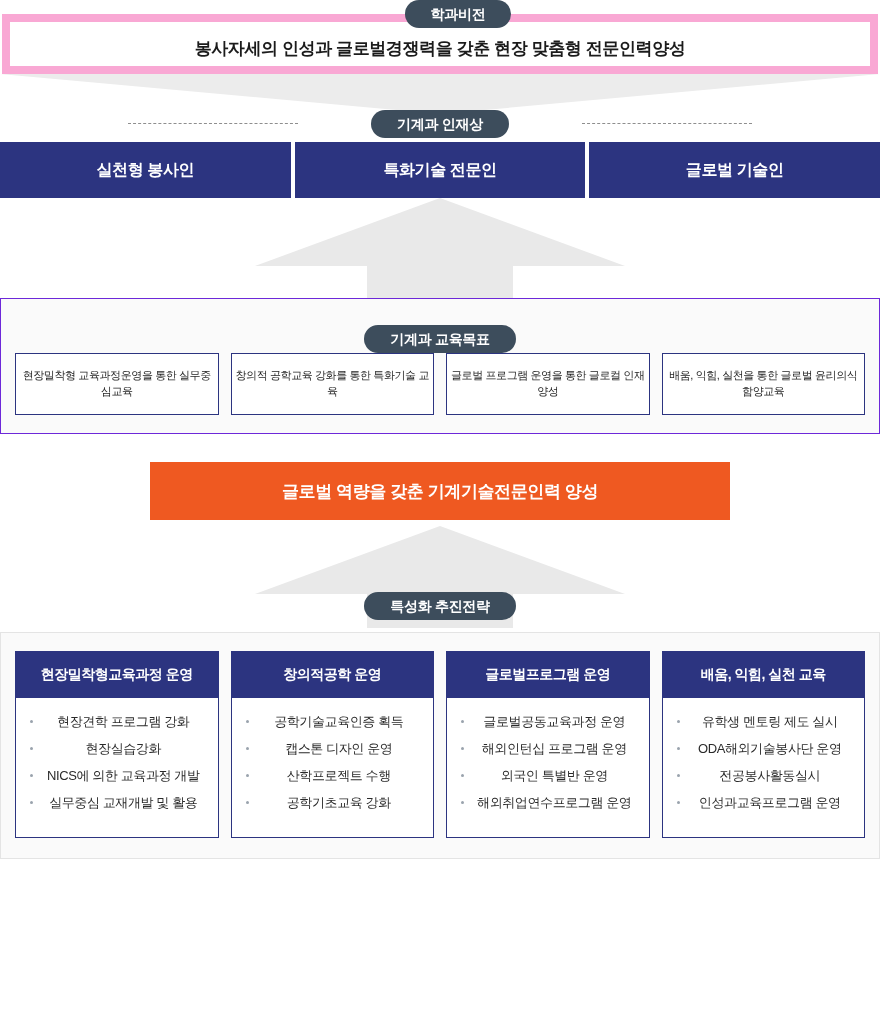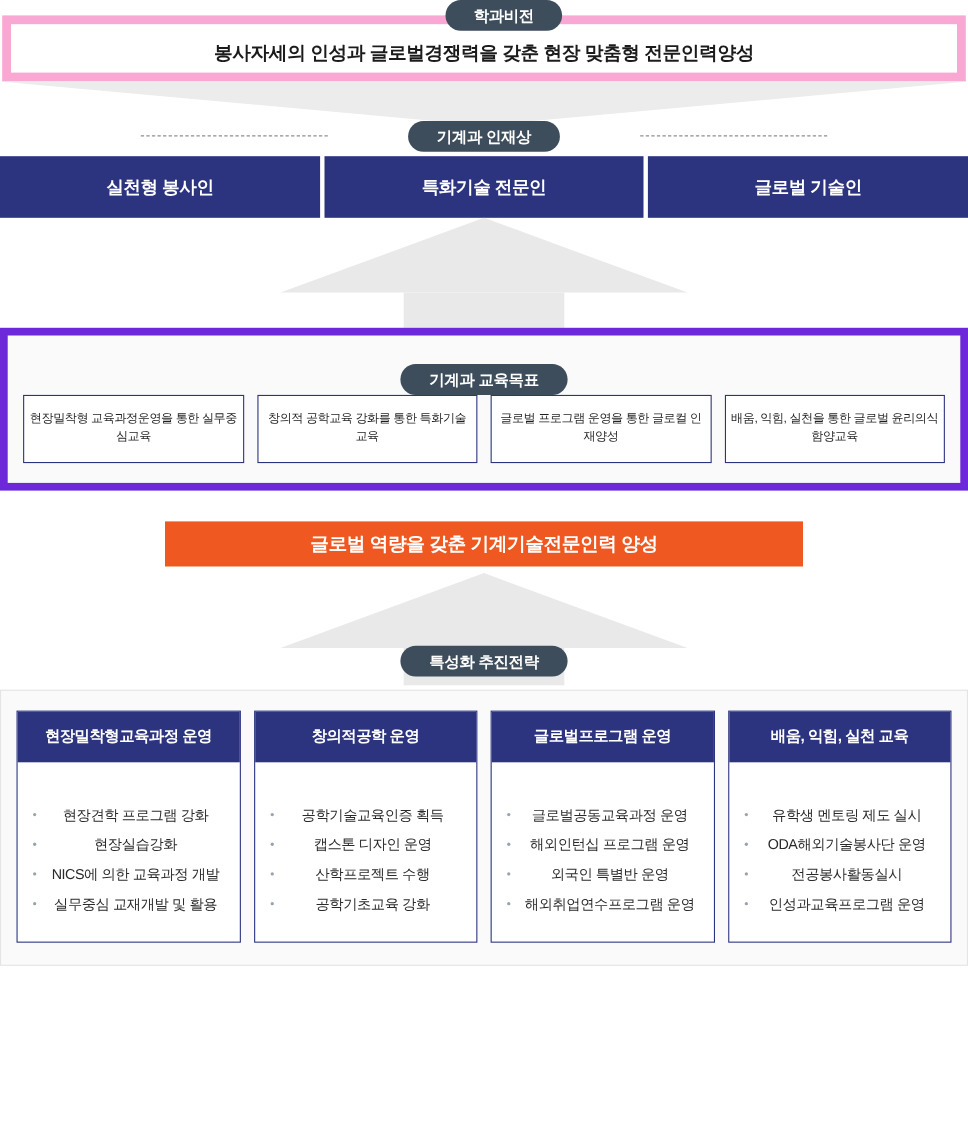--- a/index.html
+++ b/index.html
@@ -135,21 +135,21 @@
     align-items: center;
     justify-content: center;
     font-size: 16px;
     font-weight: bold;
     letter-spacing: -0.4px;
   }
 
   
   .panel {
     background: #fafafa;
-    border: 7px solid #6d28d9;
+    border: 1px solid #6d28d9;
     padding: 26px 14px 18px;
     position: relative;
   }
   .panel-pill-holder {
     text-align: center;
     position: relative;
     z-index: 5;
     height: 28px;
   }
   .goal-row {
@@ -169,21 +169,21 @@
     color: #1f1f1f;
     line-height: 1.45;
     letter-spacing: -0.4px;
     padding: 6px 4px;
   }
 
   
   .orange-banner {
     margin: 28px auto 0;
     width: 580px;
-    height: 41px;
+    height: 58px;
     background: #ef5921;
     color: #fff;
     display: flex;
     align-items: center;
     justify-content: center;
     font-size: 17px;
     font-weight: bold;
     letter-spacing: -0.4px;
   }
 
@@ -198,21 +198,20 @@
     display: flex;
     gap: 12px;
     align-items: stretch;
   }
   .card {
     flex: 1;
     border: 1px solid #2c3480;
     background: #fff;
     display: flex;
     flex-direction: column;
-    gap: 24px;
   }
   .card-head {
     background: #2c3480;
     color: #fff;
     height: 46px;
     display: flex;
     align-items: center;
     justify-content: center;
     font-size: 14px;
     font-weight: bold;

